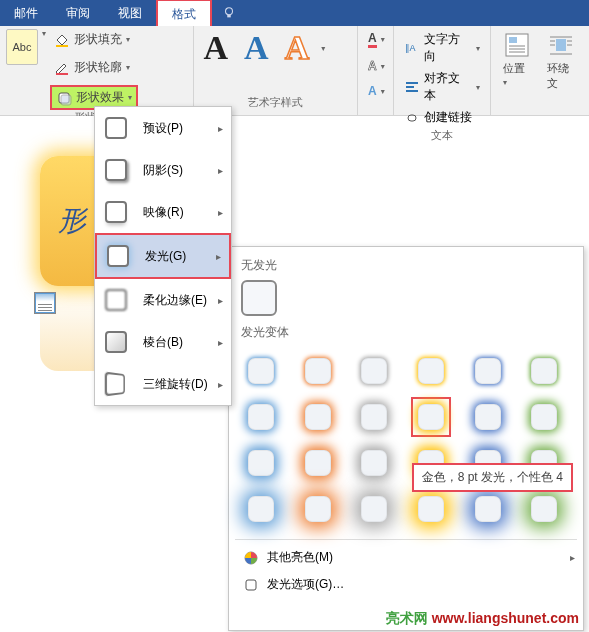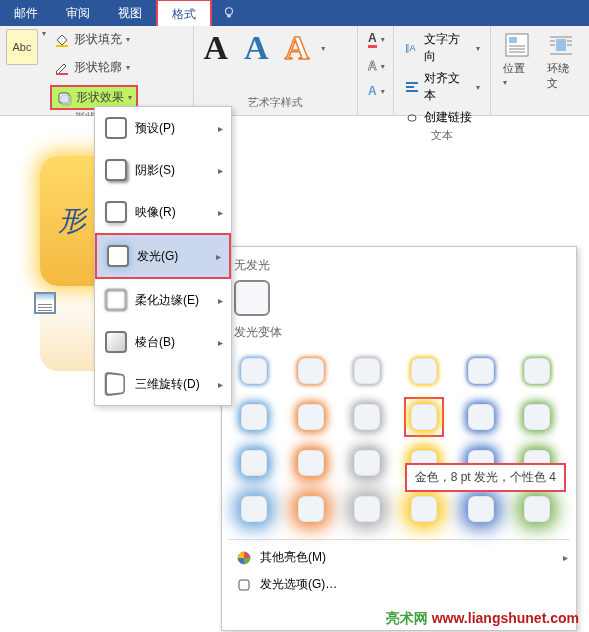--- a/index.html
+++ b/index.html
@@ -31,26 +31,26 @@
 
 .text-col { display: flex; flex-direction: column; gap: 1px; font-size: 12px; }
 
 .pos-btn { display: flex; flex-direction: column; align-items: flex-start; font-size: 11px; color: #444; gap: 2px; padding: 2px 6px; cursor: pointer; }
 
 .doc-area { position: absolute; top: 116px; left: 0; width: 200px; height: 400px; background: #fff; }
 .shape-demo { position: absolute; left: 40px; top: 40px; width: 140px; height: 130px; background: linear-gradient(#ffd966,#f4b942); border-radius: 18px; box-shadow: 0 0 18px 6px rgba(255,200,40,0.7); display: flex; align-items: center; justify-content: flex-start; padding-left: 18px; color: #2f5496; font-size: 28px; font-style: italic; font-family: "STKaiti","KaiTi",serif; }
 .reflection { position: absolute; left: 40px; top: 175px; width: 140px; height: 80px; background: linear-gradient(rgba(244,185,66,0.35), rgba(255,255,255,0)); border-radius: 18px; transform: scaleY(-1); }
 
 .dropdown { position: absolute; left: 94px; top: 106px; width: 138px; background: #fff; border: 1px solid #c6c6c6; box-shadow: 2px 2px 6px rgba(0,0,0,0.2); z-index: 10; }
-.dd-item { display: flex; align-items: center; gap: 8px; padding: 10px 10px; font-size: 12px; cursor: pointer; position: relative; }
+.dd-item { display: flex; align-items: center; gap: 16px; padding: 10px 10px; font-size: 12px; cursor: pointer; position: relative; }
 .dd-item.sel { background: #cbd7ec; border: 2px solid #e74856; }
 .dd-icon { width: 22px; height: 22px; border: 2px solid #777; border-radius: 4px; background: #fff; flex-shrink: 0; }
 .dd-arrow-r { position: absolute; right: 8px; font-size: 10px; color: #666; }
 
-.glow-panel { position: absolute; left: 221px; top: 246px; width: 356px; height: 385px; background: #fff; border: 1px solid #c6c6c6; box-shadow: 2px 2px 6px rgba(0,0,0,0.2); z-index: 9; padding: 6px; }
+.glow-panel { position: absolute; left: 228px; top: 246px; width: 356px; height: 385px; background: #fff; border: 1px solid #c6c6c6; box-shadow: 2px 2px 6px rgba(0,0,0,0.2); z-index: 9; padding: 6px; }
 .gp-section-label { font-size: 12px; color: #666; margin: 4px 0 6px 6px; }
 .gp-noglow { width: 36px; height: 36px; border: 2px solid #888; border-radius: 6px; margin: 0 0 8px 6px; background: #f5f7fa; cursor: pointer; }
 .gp-grid { display: grid; grid-template-columns: repeat(6, 1fr); gap: 6px 10px; padding: 4px 6px; }
 .gp-sw { width: 40px; height: 40px; display: flex; align-items: center; justify-content: center; cursor: pointer; }
 .gp-sw-inner { width: 26px; height: 26px; border-radius: 7px; background: #f0f3f7; border: 1px solid rgba(0,0,0,0.05); }
 .gp-sw.hl { border: 2px solid #e74856; }
 .gp-tooltip { position: absolute; right: 10px; top: 216px; border: 2px solid #e74856; background: #fff; font-size: 12px; color: #444; padding: 4px 8px; }
 .gp-footer { border-top: 1px solid #ddd; margin-top: 6px; padding-top: 4px; }
 .gp-foot-item { display: flex; align-items: center; gap: 8px; padding: 5px 8px; font-size: 12px; cursor: pointer; }
 

